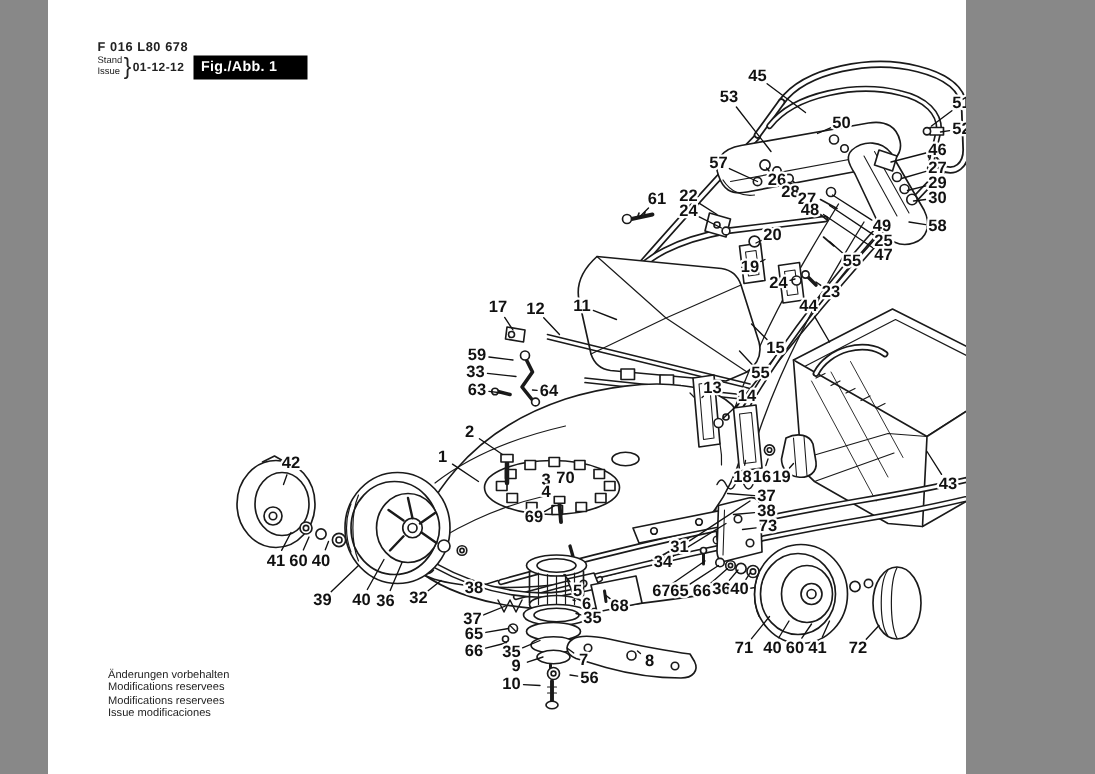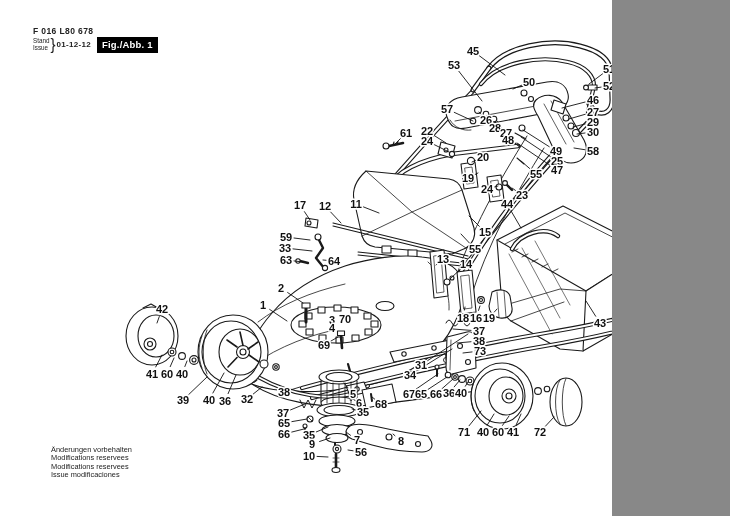--- a/index.html
+++ b/index.html
@@ -1,29 +1,29 @@
 <!DOCTYPE html>
 <html><head>
 <meta charset="utf-8">
 <style>
   html,body{margin:0;padding:0;background:#888;}
   .page{
     position:relative;width:612px;height:516px;background:#ffffff;
-    font-family:"Liberation Sans", sans-serif;color:#111;overflow:hidden;
+    font-family:"Liberation Sans", sans-serif;color:#111;overflow:hidden;margin-left:32px;
   }
   .hdr-part{position:absolute;left:33px;top:26px;font-size:8.5px;letter-spacing:.4px;font-weight:bold;color:#222;}
   .hdr-stand{position:absolute;left:33px;top:36px;display:flex;align-items:center;color:#222;}
   .hdr-stand .col{display:flex;flex-direction:column;font-size:6.3px;line-height:6.8px;}
   .hdr-stand .brace{font-size:15px;font-weight:400;margin:0 1px 0 1px;transform:scaleY(1.05);}
   .hdr-stand .date{font-size:8px;font-weight:bold;letter-spacing:.3px;}
   .fig-box{
     position:absolute;left:97px;top:37px;background:#000;color:#fff;
-    font-size:9.5px;font-weight:bold;padding:2px 5px 3px 5px;letter-spacing:.2px;
+    font-size:9.5px;font-weight:bold;padding:2px 20px 3px 5px;letter-spacing:.2px;
   }
-  .footer{position:absolute;left:51px;top:446px;font-size:7.4px;line-height:8.4px;color:#222;}
+  .footer{position:absolute;left:40px;top:446px;font-size:7.4px;line-height:8.4px;color:#222;}
   svg.diagram{position:absolute;left:0;top:0;}
   .part-label{
     font-family:"Liberation Sans",sans-serif;font-size:11px;font-weight:bold;
     fill:#111;stroke:#fff;stroke-width:3px;paint-order:stroke;
     text-anchor:middle;dominant-baseline:central;
   }
   .leader{stroke:#111;stroke-width:0.9;}
 </style>
 </head>
 <body>

